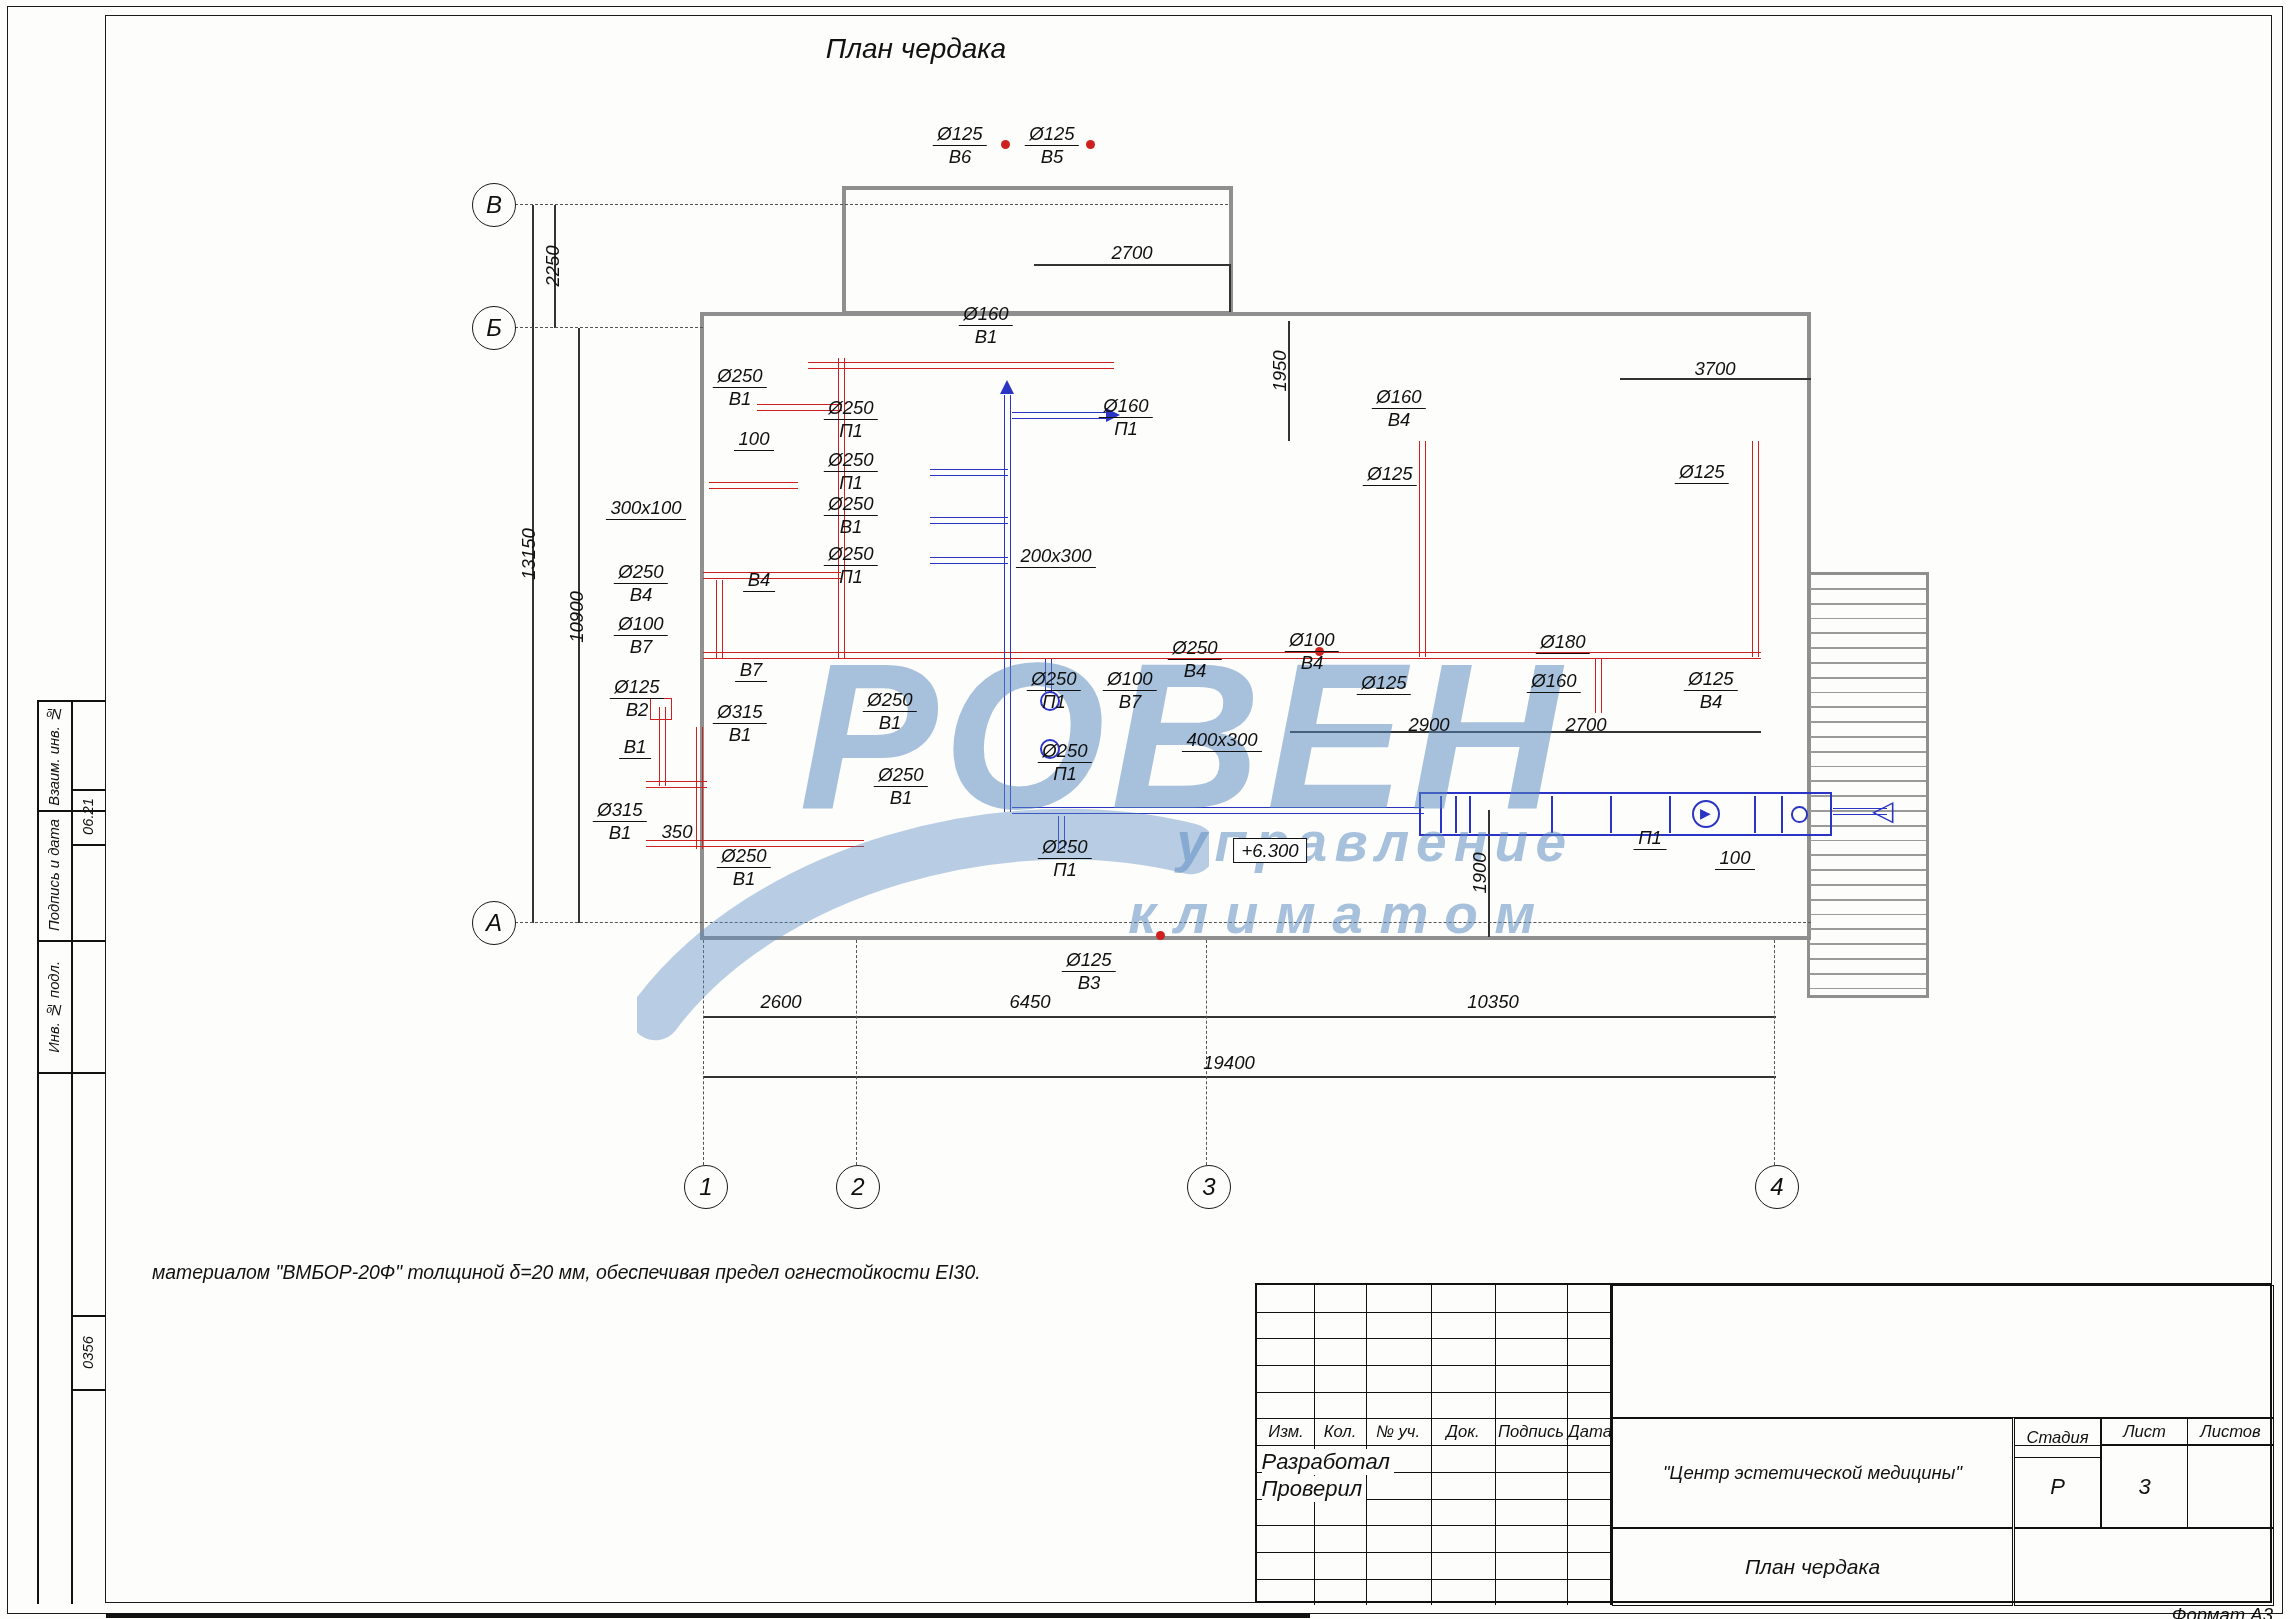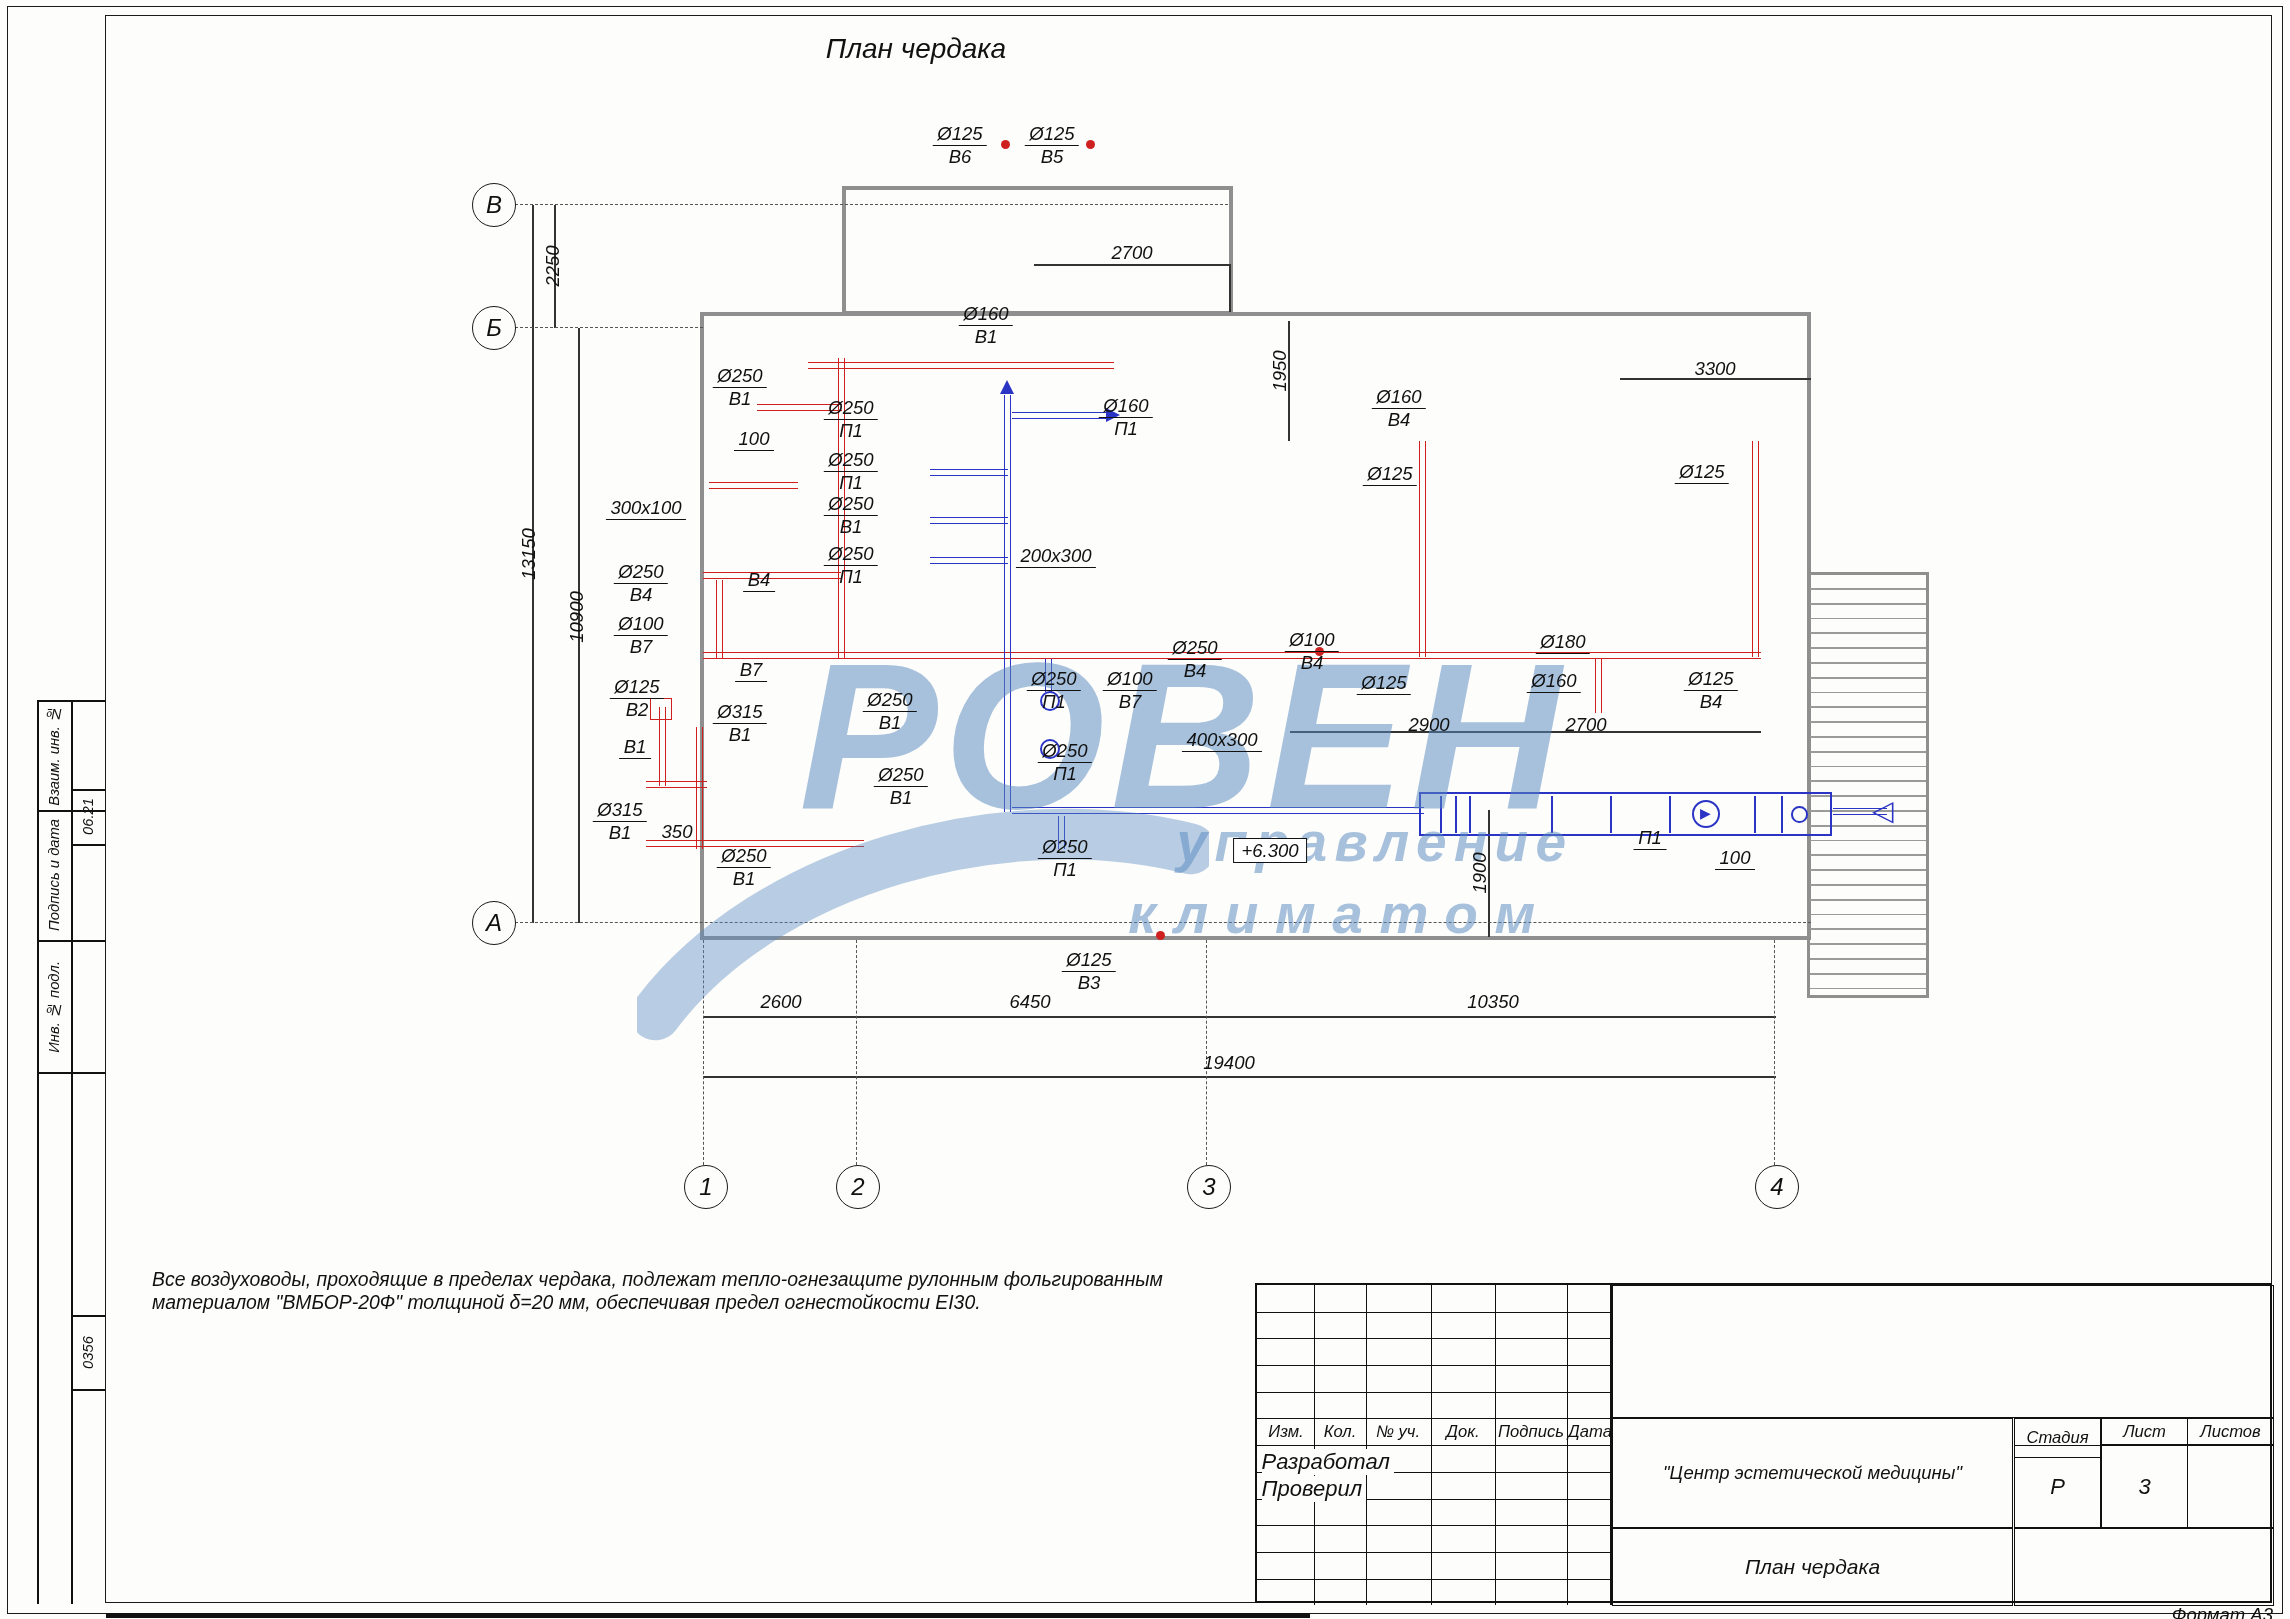--- a/index.html
+++ b/index.html
@@ -238,21 +238,21 @@
         <span class="t">2700</span>
       </div>
       <div class="lbl" style="left: 1563px; top: 631px;">
         <span class="t u">Ø180</span>
       </div>
       <div class="lbl" style="left: 1711px; top: 668px;">
         <span class="t u">Ø125</span>
         <span class="b">В4</span>
       </div>
       <div class="lbl" style="left: 1715px; top: 358px;">
-        <span class="t">3300</span>
+        <span class="t">3700</span>
       </div>
       <div class="lbl" style="left: 1399px; top: 386px;">
         <span class="t u">Ø160</span>
         <span class="b">В4</span>
       </div>
       <div class="lbl" style="left: 1390px; top: 463px;">
         <span class="t u">Ø125</span>
       </div>
       <div class="lbl" style="left: 1702px; top: 461px;">
         <span class="t u">Ø125</span>
@@ -345,21 +345,20 @@
       <span>2</span>
     </div>
   <div class="circ" style="left:1209px;top:1187px;">
       <span>3</span>
     </div>
   <div class="circ" style="left:1777px;top:1187px;">
       <span>4</span>
     </div>
 
   <div class="abs" style="left:152px;top:1261px;z-index:12;">
-    <div class="note-l" style="margin-top:7.4px;">Все воздуховоды, проходящие в пределах чердака, подлежат тепло-огнезащите рулонным фольгированным</div>
     <div class="note-l"> материалом "ВМБОР-20Ф" толщиной δ=20 мм, обеспечивая предел огнестойкости EI30.</div>
   </div>
 
   <div class="gline" style="left:37px;top:700px;width:1.8px;height:904px;"></div>
   <div class="gline" style="left:71px;top:700px;width:1.8px;height:904px;"></div>
   <div class="gline" style="left:37px;top:700px;width:68px;height:1.8px;"></div>
   <div class="gline" style="left:37px;top:810px;width:68px;height:1.8px;"></div>
   <div class="gline" style="left:37px;top:940px;width:68px;height:1.8px;"></div>
   <div class="gline" style="left:37px;top:1072px;width:68px;height:1.8px;"></div>
   <div class="gline" style="left:71px;top:789px;width:34px;height:1.8px;"></div>

